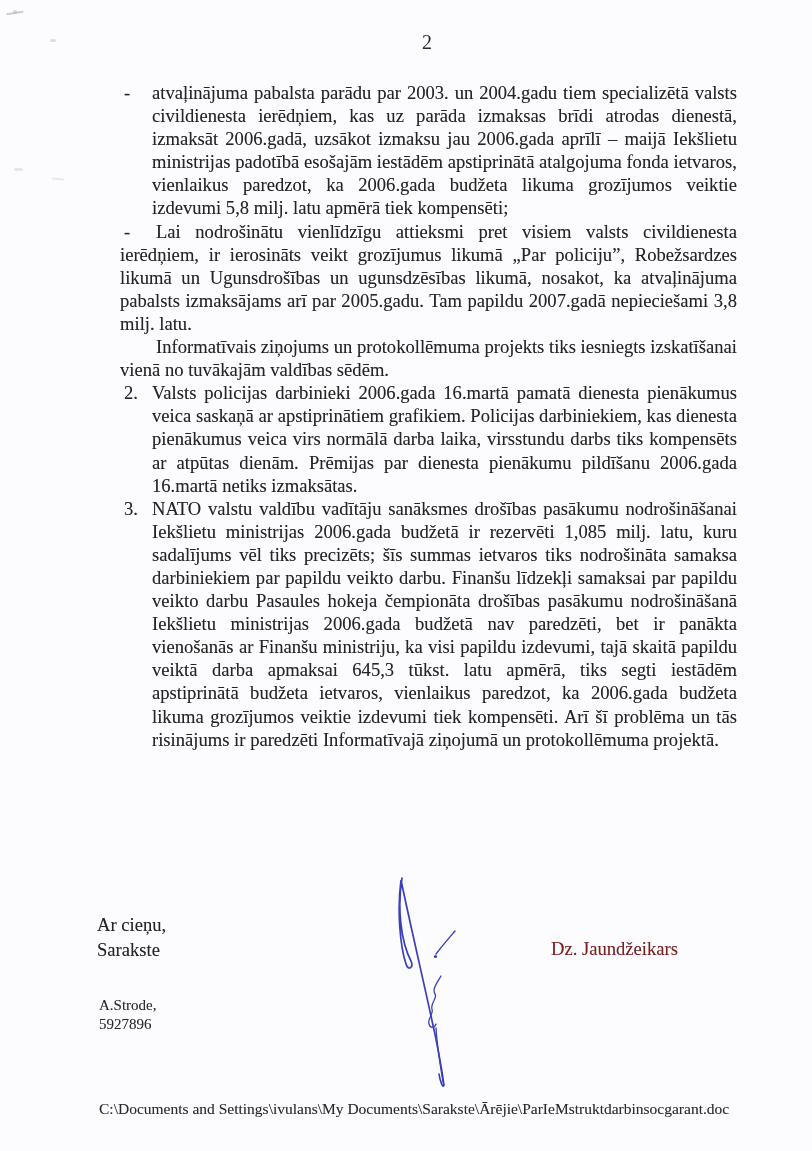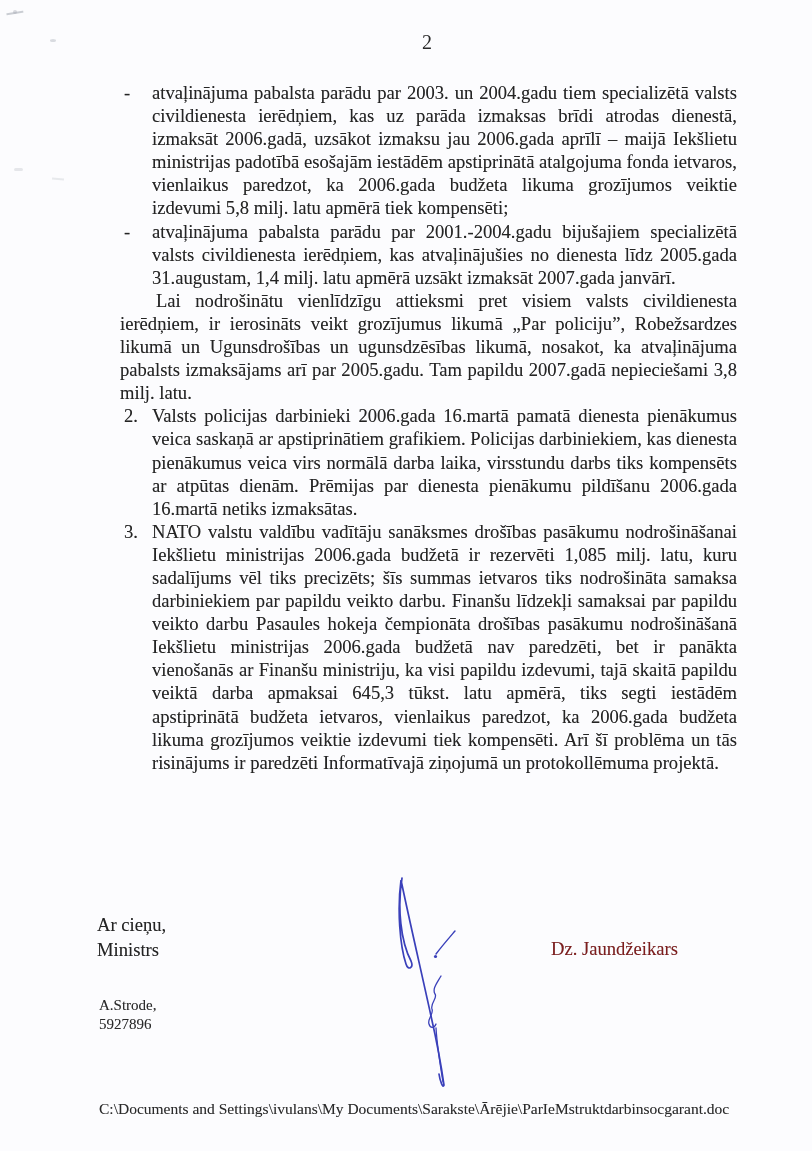--- a/index.html
+++ b/index.html
@@ -62,41 +62,41 @@
 
   <div class="content">
 
     <div class="hang">
       <span class="marker">-</span>
       <span>atvaļinājuma pabalsta parādu par 2003. un 2004.gadu tiem specializētā valsts civildienesta ierēdņiem, kas uz parāda izmaksas brīdi atrodas dienestā, izmaksāt 2006.gadā, uzsākot izmaksu jau 2006.gada aprīlī – maijā Iekšlietu ministrijas padotībā esošajām iestādēm apstiprinātā atalgojuma fonda ietvaros, vienlaikus paredzot, ka 2006.gada budžeta likuma grozījumos veiktie izdevumi 5,8 milj. latu apmērā tiek kompensēti;</span>
     </div>
 
     <div class="hang">
       <span class="marker">-</span>
-      <span>atvaļinājuma pabalsta parādu par 2001.-2004.gadu bijušajiem specializētā valsts civildienesta ierēdņiem, kas atvaļinājušies no dienesta līdz 2005.gada 31.augustam, 1,4 milj. latu apmērā uzsākt izmaksāt 2007.gada janvārī.</span>
     </div>
 
     <div class="para">Lai nodrošinātu vienlīdzīgu attieksmi pret visiem valsts civildienesta ierēdņiem, ir ierosināts veikt grozījumus likumā „Par policiju”, Robežsardzes likumā un Ugunsdrošības un ugunsdzēsības likumā, nosakot, ka atvaļinājuma pabalsts izmaksājams arī par 2005.gadu. Tam papildu 2007.gadā nepieciešami 3,8 milj. latu.</div>
 
+    <div class="para">Informatīvais ziņojums un protokollēmuma projekts tiks iesniegts izskatīšanai vienā no tuvākajām valdības sēdēm.</div>
 
     <div class="hang">
       <span class="marker">2.</span>
       <span>Valsts policijas darbinieki 2006.gada 16.martā pamatā dienesta pienākumus veica saskaņā ar apstiprinātiem grafikiem. Policijas darbiniekiem, kas dienesta pienākumus veica virs normālā darba laika, virsstundu darbs tiks kompensēts ar atpūtas dienām. Prēmijas par dienesta pienākumu pildīšanu 2006.gada 16.martā netiks izmaksātas.</span>
     </div>
 
     <div class="hang">
       <span class="marker">3.</span>
       <span>NATO valstu valdību vadītāju sanāksmes drošības pasākumu nodrošināšanai Iekšlietu ministrijas 2006.gada budžetā ir rezervēti 1,085 milj. latu, kuru sadalījums vēl tiks precizēts; šīs summas ietvaros tiks nodrošināta samaksa darbiniekiem par papildu veikto darbu. Finanšu līdzekļi samaksai par papildu veikto darbu Pasaules hokeja čempionāta drošības pasākumu nodrošināšanā Iekšlietu ministrijas 2006.gada budžetā nav paredzēti, bet ir panākta vienošanās ar Finanšu ministriju, ka visi papildu izdevumi, tajā skaitā papildu veiktā darba apmaksai 645,3 tūkst. latu apmērā, tiks segti iestādēm apstiprinātā budžeta ietvaros, vienlaikus paredzot, ka 2006.gada budžeta likuma grozījumos veiktie izdevumi tiek kompensēti. Arī šī problēma un tās risinājums ir paredzēti Informatīvajā ziņojumā un protokollēmuma projektā.</span>
     </div>
 
   </div>
 
   <div class="closing">
     <div>Ar cieņu,</div>
-    <div>Ministrs</div>
+    <div>Sarakste</div>
   </div>
 
   <svg class="signature" viewBox="0 0 95 235" xmlns="http://www.w3.org/2000/svg" aria-hidden="true">
     <g fill="none" stroke="#3a40ba" stroke-linecap="round">
       <path stroke-width="1.7" d="M24,12 C19,42 23,76 33,95 C36,102 30,105 28,98 C22,80 19,44 23,14
            C30,48 42,100 53,150 C58,172 63,198 66,219 C65,223 62,215 61,208"></path>
       <path stroke-width="1.4" d="M77,65 C71,72 64,80 58,88"></path>
       <circle cx="57.5" cy="90.5" r="1.6" fill="#3a40ba" stroke="none"></circle>
       <path stroke-width="1.3" d="M63,110 C59,117 54,123 57,128 C60,132 52,137 54,143 C56,148 49,153 51,158 C52,162 56,163 58,158"></path>
       <path stroke-width="1.3" d="M58,162 C59,178 62,198 65,216"></path>

